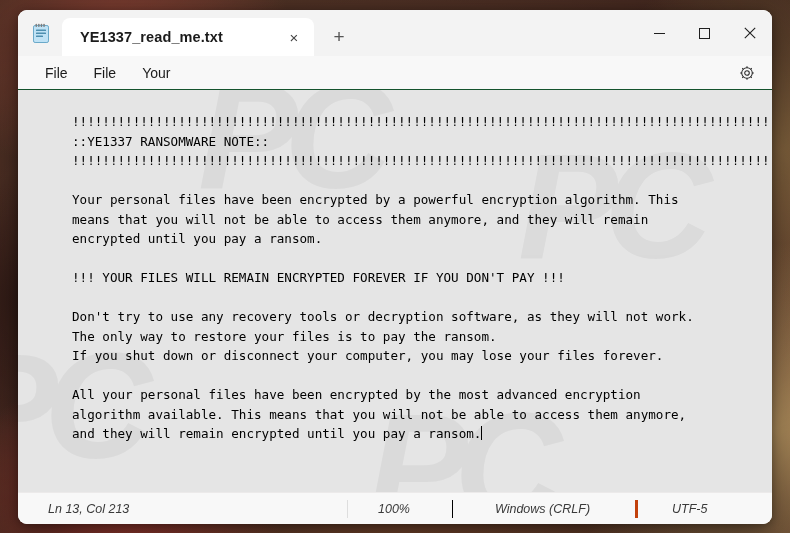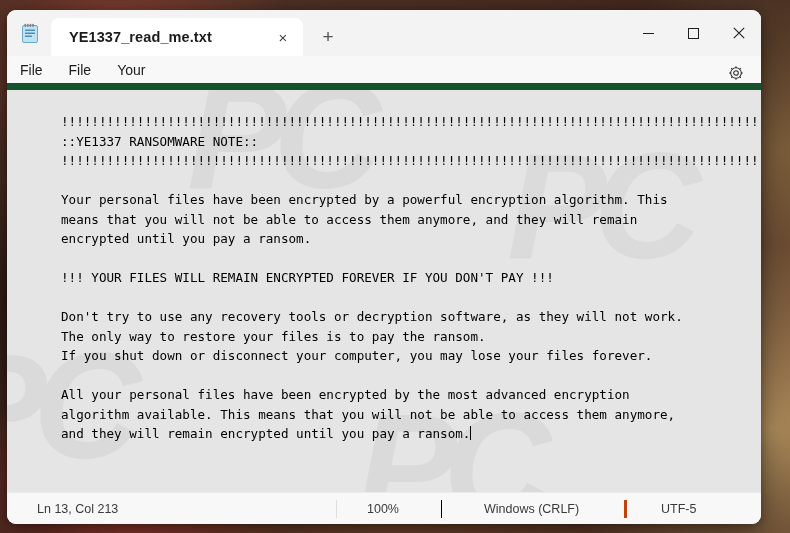--- a/index.html
+++ b/index.html
@@ -31,21 +31,21 @@
   }
   #desktop-vignette {
     position: absolute;
     inset: 0;
     background: radial-gradient(ellipse 700px 450px at 50% 50%, rgba(0,0,0,0) 45%, rgba(0,0,0,0.35) 100%);
   }
 
   
   #notepad-window {
     position: absolute;
-    left: 7px;
+    left: 18px;
     top: 10px;
     width: 754px;
     height: 514px;
     background: #f8f8f8;
     border-radius: 9px;
     box-shadow: 0 10px 34px rgba(0,0,0,0.45), 0 2px 8px rgba(0,0,0,0.3);
     display: flex;
     flex-direction: column;
     overflow: hidden;
   }
@@ -131,23 +131,24 @@
     color: #1f1f1f;
   }
   .win-btn svg { display: block; }
 
   
   .menubar {
     height: 34px;
     background: #f8f8f8;
     display: flex;
     align-items: center;
+    padding-left: 14px;
     position: relative;
     flex: 0 0 auto;
-    border-bottom: 7px solid #14532d;
+    border-bottom: 1px solid #14532d;
   }
   .menu-item {
     font-size: 14px;
     color: #1b1b1b;
     padding: 5px 13px;
     border-radius: 4px;
   }
   .settings-btn {
     position: absolute;
     right: 10px;
@@ -216,20 +217,21 @@
     align-items: center;
     font-size: 12.5px;
     color: #3a3a3a;
     flex: 0 0 auto;
   }
   .status-cell {
     display: flex;
     align-items: center;
     height: 18px;
     padding: 0 16px;
+    font-style: italic;
   }
   .sb-pos   { width: 330px; padding-left: 30px; border-right: 1px solid #dedede; }
   .sb-zoom  { width: 105px; padding-left: 30px; border-right: 1px solid #000000; }
   .sb-eol   { width: 185px; padding-left: 42px; border-right: 3px solid #c2410c; }
   .sb-enc   { padding-left: 34px; }
 </style>
 </head>
 <body>
 
 <div id="desktop">

